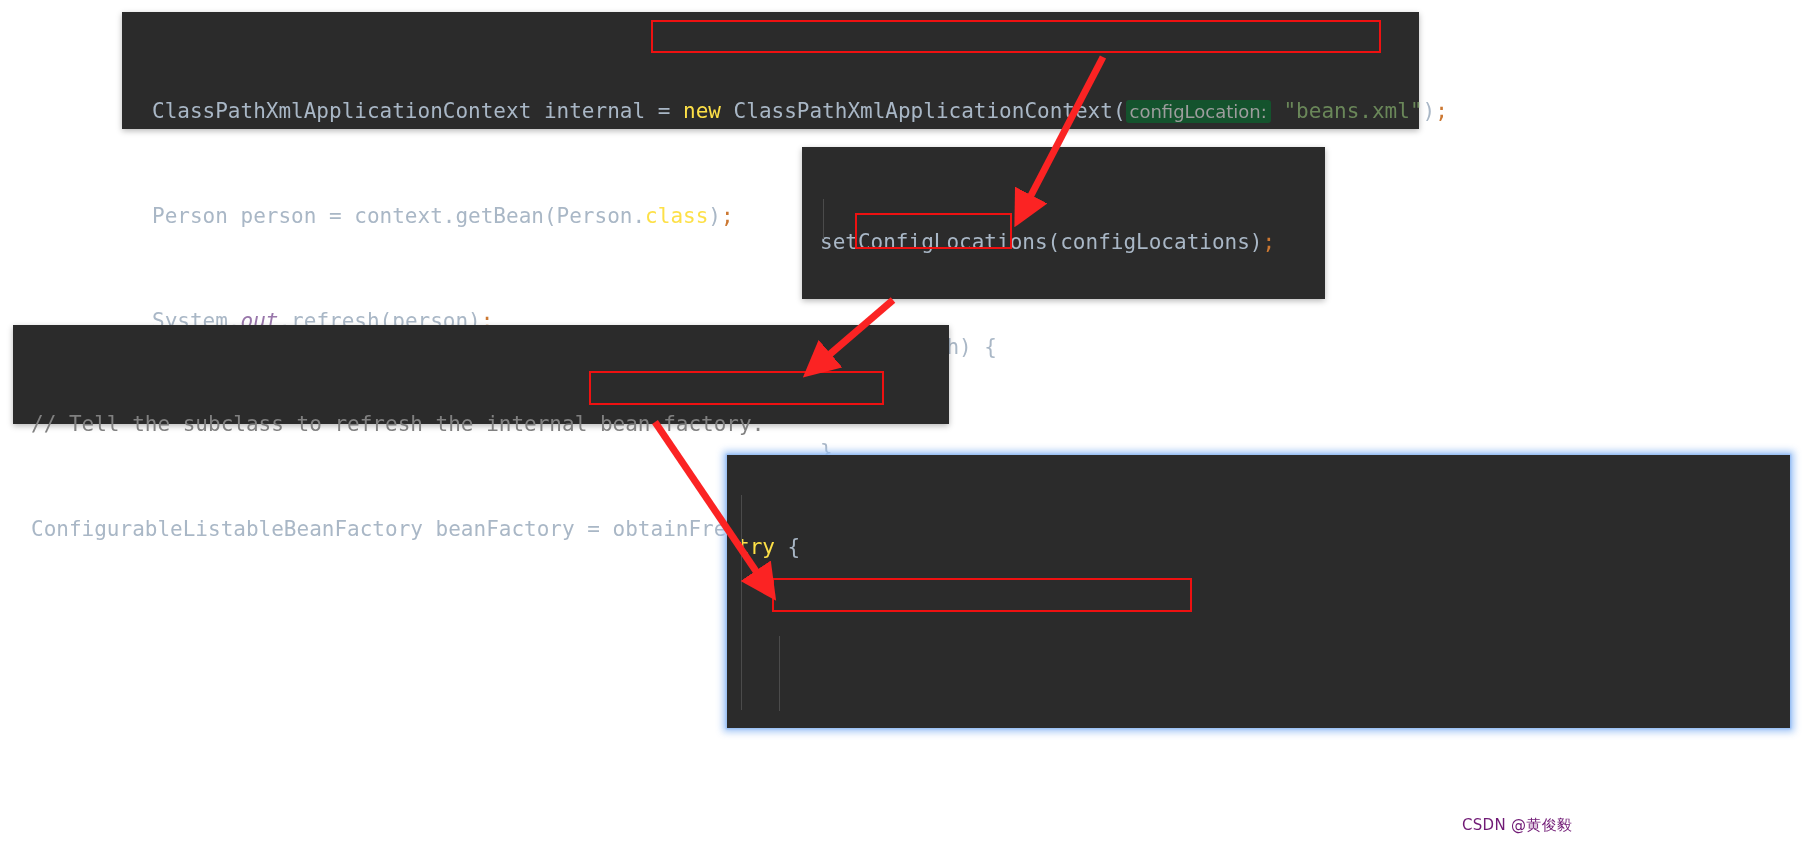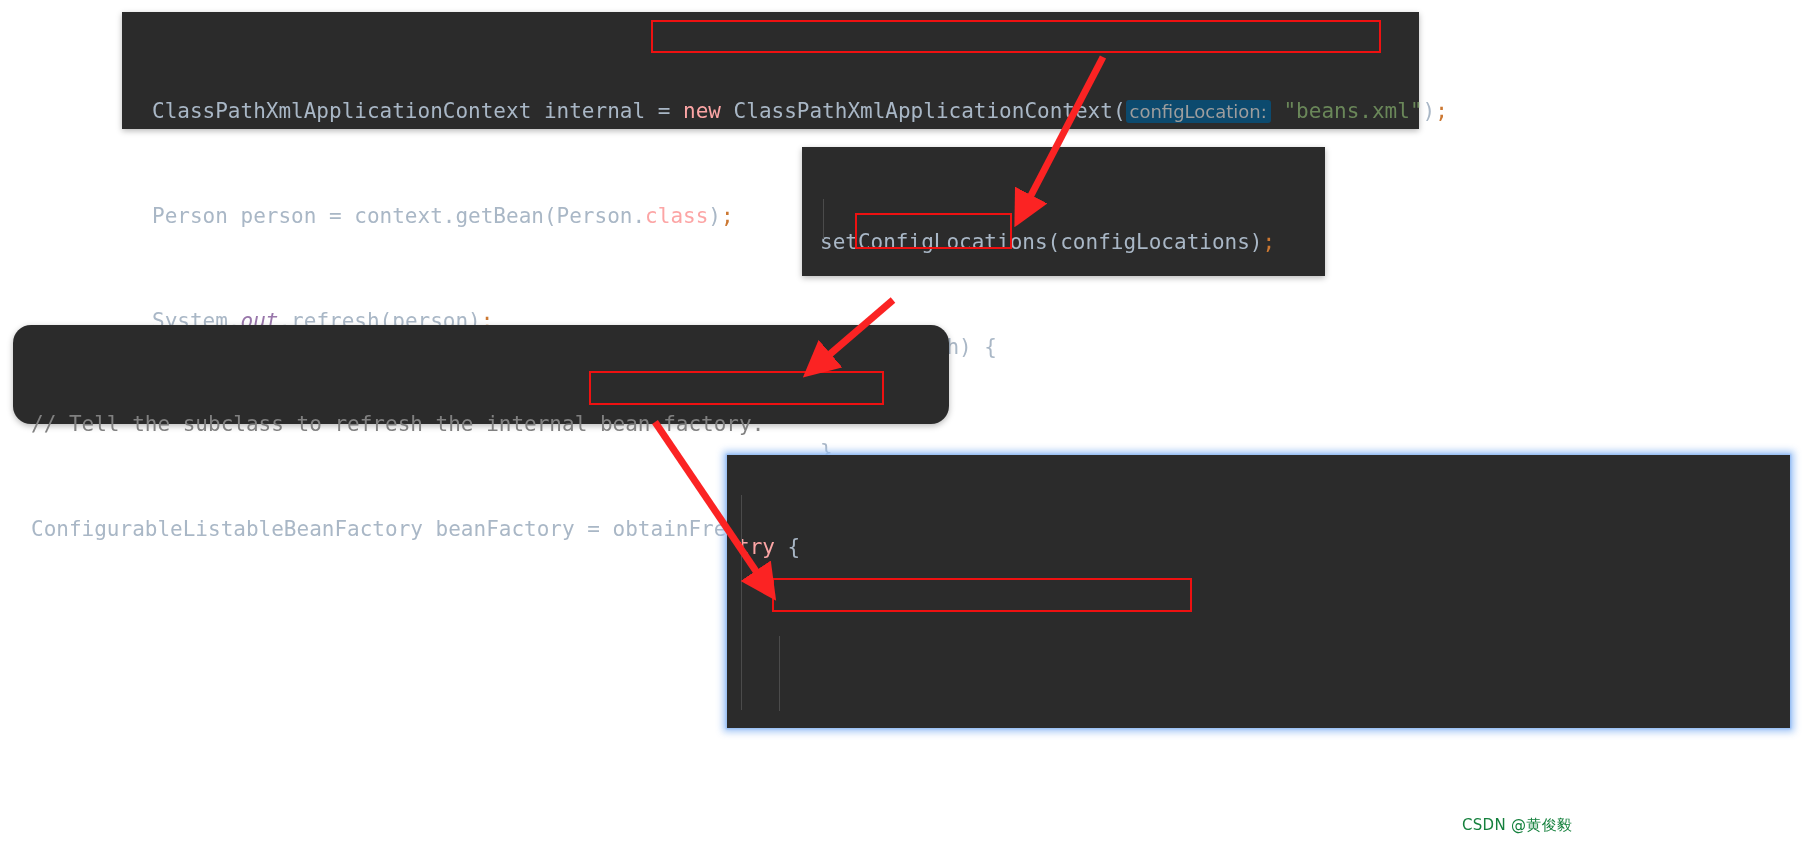--- a/index.html
+++ b/index.html
@@ -24,30 +24,30 @@
     box-sizing:border-box;
     box-shadow:0 2px 6px rgba(0,0,0,.28);
   }
   .code-block.blue-glow{
     box-shadow:0 0 7px 4px rgba(150,190,245,.85),
                0 0 2px 1px rgba(120,170,240,.9);
   }
   .line{white-space:pre;height:35px;display:block;}
 
   
-  .kw{color:#fca5a5;text-align:center;}
+  .kw{color:#fde047;text-align:center;}
   .str{color:#6a8759;}
   .cmt{color:#808080;}
   .stc{color:#9876aa;font-style:italic;margin-top:36px;}
   .pln{color:#a9b7c6;}
   .sem{color:#cc7832;}
 
   
   .hint{
-    background:#0c4a6e;
+    background:#14532d;
     color:#9d9d9d;
     font-family:"DejaVu Sans","Liberation Sans",sans-serif;
     font-size:18px;
     border-radius:3px;
     padding:1px 4px;
   }
 
   
   .guide{
     position:absolute;
@@ -62,45 +62,45 @@
     box-sizing:border-box;
     pointer-events:none;
   }
 
   
   .arrow-layer{position:absolute;left:0;top:0;width:1803px;height:849px;pointer-events:none;}
 
   
   .watermark{
     position:absolute;
-    color:#15803d;
+    color:#701a75;
     font-family:"DejaVu Sans","Liberation Sans",sans-serif;
     font-size:15px;
     letter-spacing:.3px;
   }
 </style>
 </head>
 <body>
 
 <div class="stage">
 
   <div class="code-block" style="left:122px;top:12px;width:1297px;height:117px;padding:12px 0 8px 30px;">
     <span class="line"><span class="pln">ClassPathXmlApplicationContext internal = </span><span class="kw">new </span><span class="pln">ClassPathXmlApplicationContext(</span><span class="hint">configLocation:</span><span class="pln"> </span><span class="str">"beans.xml"</span><span class="pln">)</span><span class="sem">;</span></span>
     <span class="line"><span class="pln">Person person = context.getBean(Person.</span><span class="kw">class</span><span class="pln">)</span><span class="sem">;</span></span>
     <span class="line"><span class="pln">System.</span><span class="stc">out</span><span class="pln">.refresh(person)</span><span class="sem">;</span></span>
   </div>
 
-  <div class="code-block" style="left:802px;top:147px;width:523px;height:129px;padding:8px 0 8px 18px;">
+  <div class="code-block" style="left:802px;top:147px;width:523px;height:152px;padding:8px 0 8px 18px;">
     <span class="line"><span class="pln">setConfigLocations(configLocations)</span><span class="sem">;</span></span>
     <span class="line"><span class="kw">if</span><span class="pln"> (refresh) {</span></span>
     <span class="line"><span class="pln">}</span></span>
     <div class="guide" style="left:21px;top:52px;height:40px;"></div>
   </div>
 
-  <div class="code-block" style="left:13px;top:325px;width:936px;height:99px;padding:12px 0 8px 18px;border-radius:18px;">
+  <div class="code-block" style="left:13px;top:325px;width:936px;height:99px;padding:12px 0 8px 18px;">
     <span class="line"><span class="cmt">// Tell the subclass to refresh the internal bean factory.</span></span>
     <span class="line"><span class="pln">ConfigurableListableBeanFactory beanFactory = obtainFreshBeanFactory()</span><span class="sem">;</span></span>
   </div>
 
   <div class="code-block blue-glow" style="left:727px;top:455px;width:1063px;height:273px;padding:5px 0 5px 10px;">
     <span class="line"><span class="kw">try</span><span class="pln"> {</span></span>
     <span class="line"></span>
     
     
     

